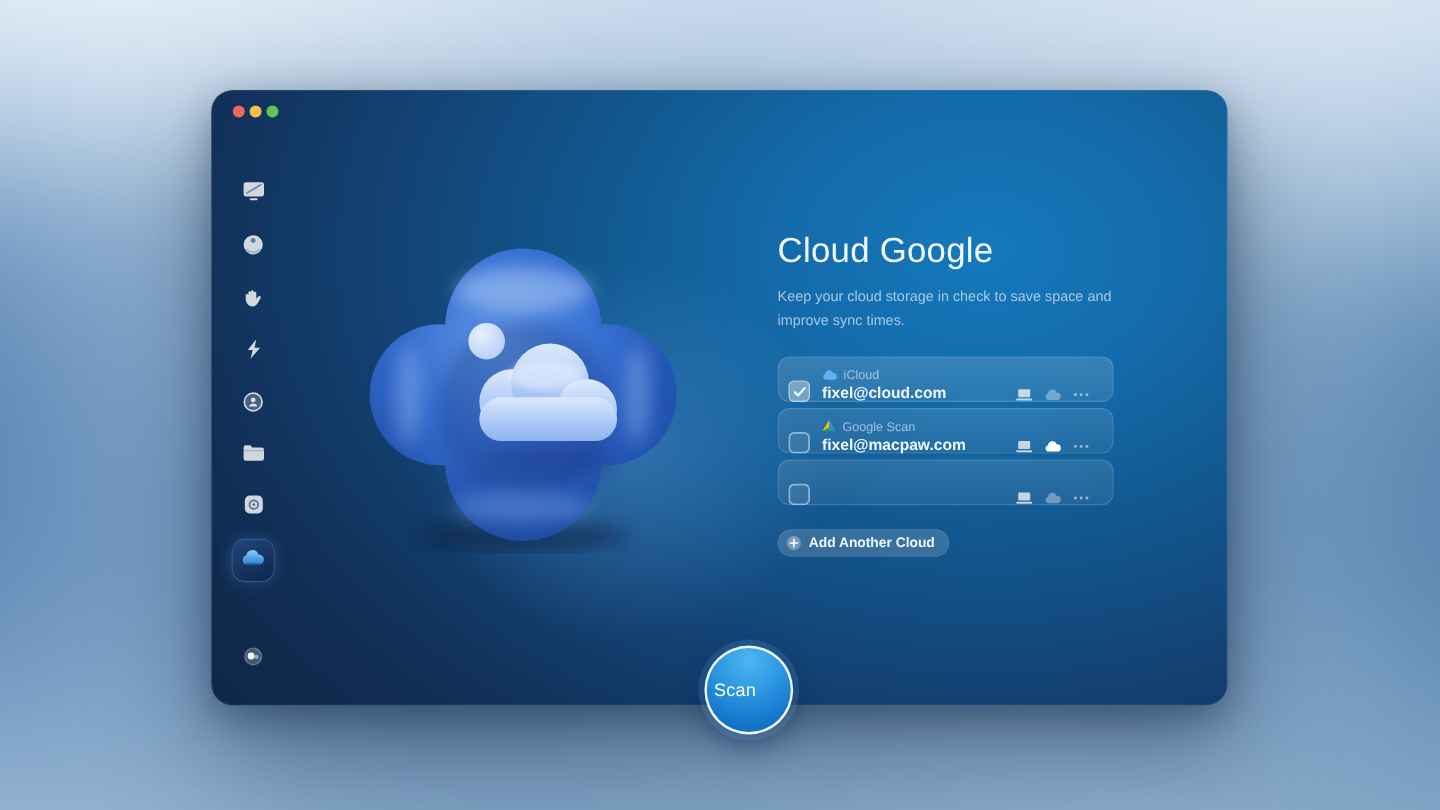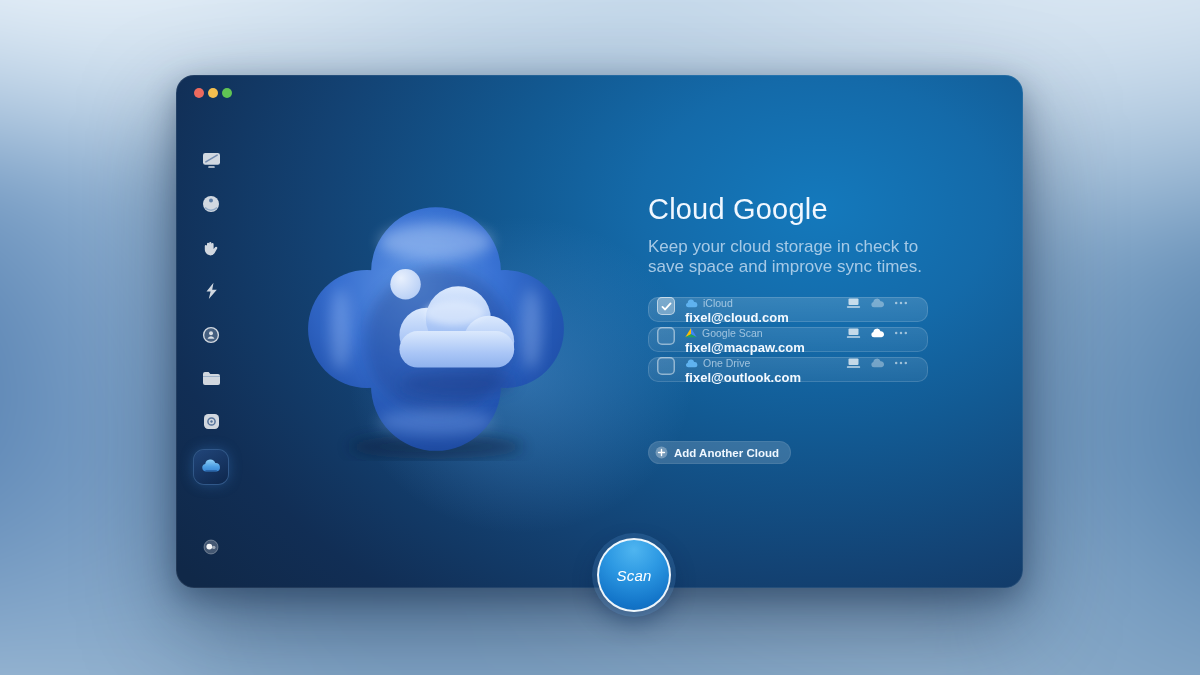--- a/index.html
+++ b/index.html
@@ -44,25 +44,25 @@
   .side-footer{position:absolute;left:18px;top:459px;width:34px;height:30px;
     display:flex;align-items:center;justify-content:center;cursor:pointer;}
 
   
   .hero{position:absolute;left:128px;top:122px;width:264px;height:264px;}
 
   
   .panel{position:absolute;left:472px;top:0;width:310px;}
   .page-title{position:absolute;left:0;top:118px;margin:0;font-size:29px;font-weight:500;
     letter-spacing:.2px;color:#f0f7ff;white-space:nowrap;}
-  .page-desc{position:absolute;left:0;top:162px;margin:0;width:300px;font-size:17px;
+  .page-desc{position:absolute;left:0;top:162px;margin:0;width:300px;font-size:12px;
     line-height:20px;color:rgba(198,221,241,.82);}
 
   .accounts{position:absolute;left:0;top:222px;width:280px;display:flex;flex-direction:column;gap:5px;}
-  .account-row{height:25px;border-radius:10px;display:flex;align-items:flex-start;padding:0 20px 0 9px;
+  .account-row{height:38px;border-radius:10px;display:flex;align-items:flex-end;padding:0 20px 0 9px;
     background:linear-gradient(180deg, rgba(255,255,255,.11), rgba(255,255,255,.06));
     box-shadow:inset 0 0 0 1px rgba(255,255,255,.14);cursor:pointer;box-sizing:border-box;}
   .account-row:first-child{background:linear-gradient(180deg, rgba(255,255,255,.15), rgba(255,255,255,.09));}
   .checkbox{width:18px;height:18px;border-radius:5px;margin-right:10px;flex:none;
     display:flex;align-items:center;justify-content:center;
     background:rgba(255,255,255,.07);box-shadow:inset 0 0 0 1.5px rgba(255,255,255,.45);cursor:pointer;}
   .checkbox svg{display:none;}
   .checkbox[data-checked="true"]{background:rgba(255,255,255,.34);
     box-shadow:inset 0 0 0 1px rgba(255,255,255,.5);}
   .checkbox[data-checked="true"] svg{display:block;}
@@ -75,25 +75,25 @@
   .st.laptop[data-active="true"]{opacity:.72;}
   .st.cloudst[data-active="true"]{opacity:1;}
   .st.more{opacity:.55;cursor:pointer;}
 
   .add-btn{position:absolute;left:0;top:366px;height:23px;border:none;border-radius:12px;
     display:inline-flex;align-items:center;gap:6px;padding:0 12px 0 7px;cursor:pointer;
     background:rgba(255,255,255,.16);box-shadow:inset 0 0 0 1px rgba(255,255,255,.08);}
   .add-btn span{font-family:"Liberation Sans",sans-serif;font-size:11.5px;font-weight:700;color:#eff7ff;}
 
   
-  .scan-btn{position:absolute;left:421px;top:463px;width:74px;height:74px;border-radius:50%;
+  .scan-btn{position:absolute;left:411px;top:463px;width:74px;height:74px;border-radius:50%;
     border:2px solid rgba(255,255,255,.92);cursor:pointer;
     background:radial-gradient(circle at 50% 14%, #4fb5f0 0%, #2d99e3 38%, #1375c9 78%, #0e65b5 100%);
     box-shadow:0 0 0 5px rgba(110,185,255,.16), 0 10px 24px rgba(4,34,78,.45);
-    display:flex;align-items:center;justify-content:center;font-style:italic;}
+    display:flex;align-items:center;}
   .scan-btn span{color:#fff;font-size:15px;font-weight:500;letter-spacing:.2px;
     font-family:"Liberation Sans",sans-serif;}
 </style>
 </head>
 <body>
 
 <div class="stage">
   <div class="bg-blur"></div>
 
   <div class="window">
@@ -318,29 +318,20 @@
                     <circle cx="13.5" cy="2" r="1.4" fill="#fff"></circle>
                   </svg>
                 </span>
             </div>
           </div>
 
           <div class="account-row">
             <span class="checkbox" data-checked="false">
               
             </span>
-            <div class="acct-text">
-              <div class="acct-top">
-                <span><svg width="13" height="9" viewBox="0 0 20 14">
-                      <path d="M15.5 13H5a3.7 3.7 0 0 1-.8-7.3A5.1 5.1 0 0 1 14.2 4.6 4.2 4.2 0 0 1 15.5 13z" fill="#5fb2ef"></path>
-                    </svg></span>
-                <span class="provider">One Drive</span>
-              </div>
-              <span class="email">fixel@outlook.com</span>
-            </div>
             <div class="row-status">
               <span class="st laptop" data-active="true">
                   <svg width="15" height="12" viewBox="0 0 18 14">
                     <rect x="3" y="1.5" width="12" height="8" rx="1.2" fill="#fff"></rect>
                     <rect x="1" y="10.8" width="16" height="2" rx="1" fill="#fff"></rect>
                   </svg>
                 </span>
               <span class="st cloudst" data-active="false">
                   <svg width="15" height="10" viewBox="0 0 20 14">
                     <path d="M15.5 13H5a3.7 3.7 0 0 1-.8-7.3A5.1 5.1 0 0 1 14.2 4.6 4.2 4.2 0 0 1 15.5 13z" fill="#fff"></path>

